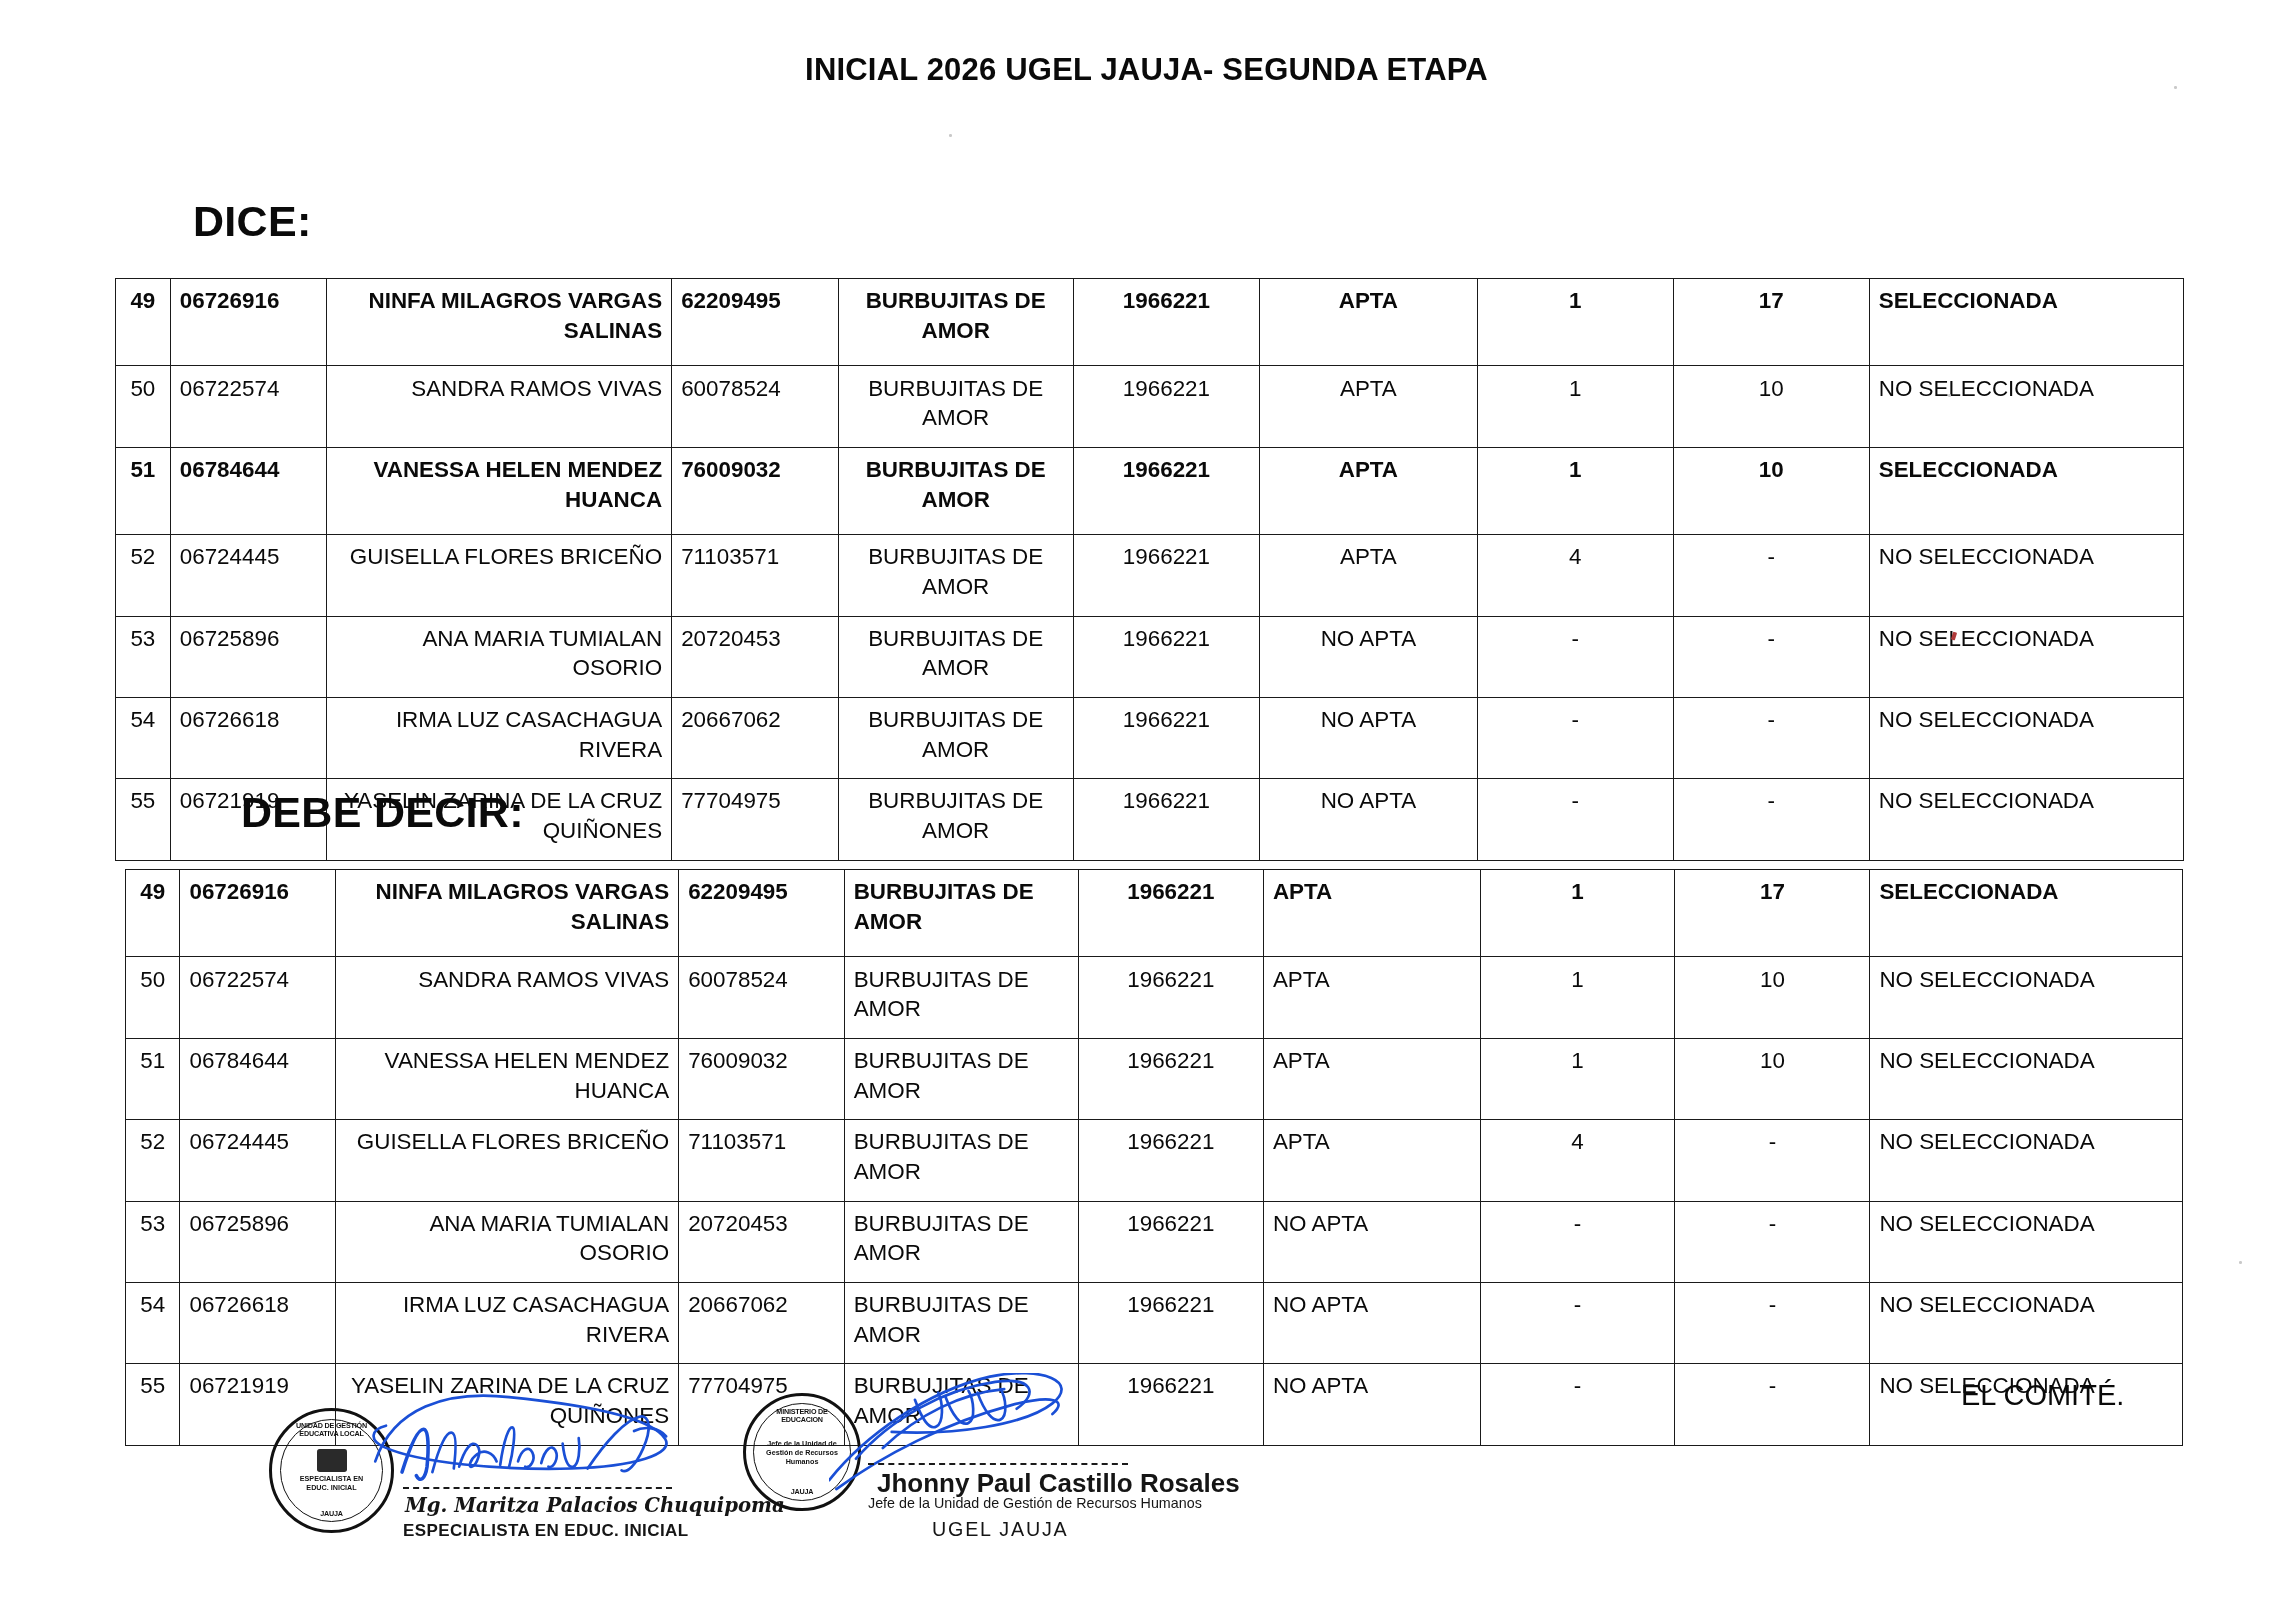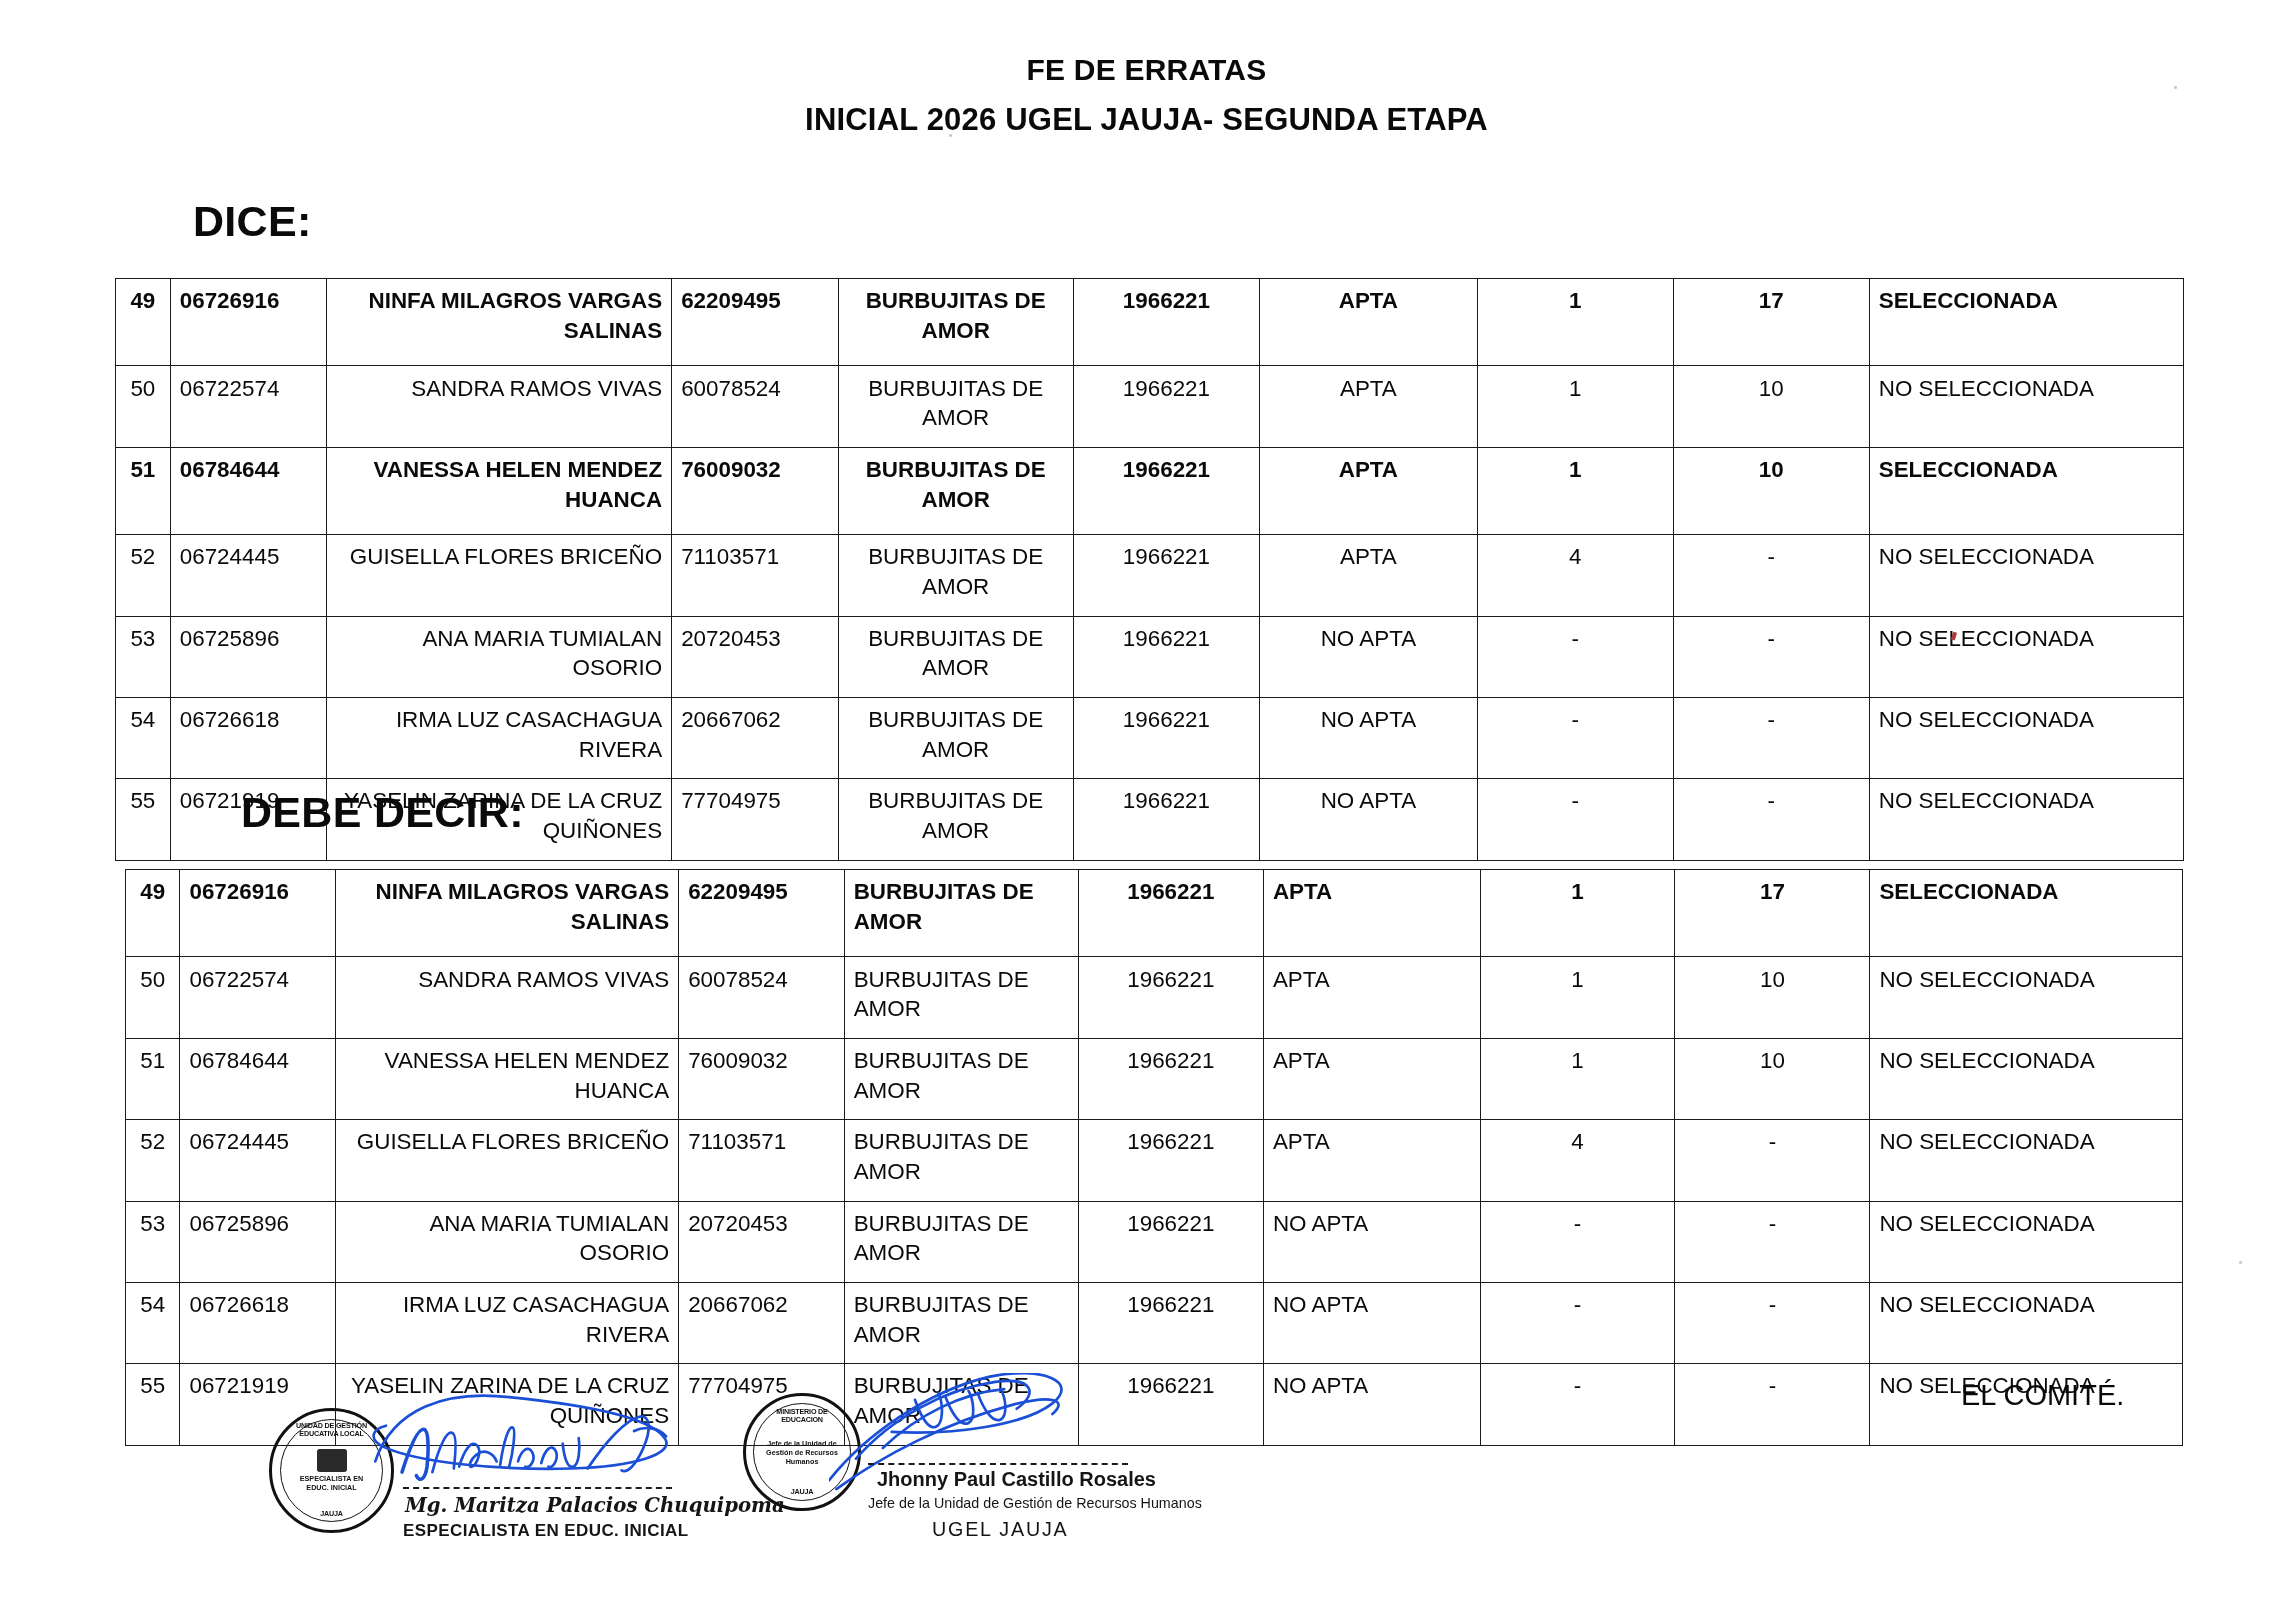--- a/index.html
+++ b/index.html
@@ -228,39 +228,38 @@
   }
   .sig-org {
     position: absolute;
     font-size: 19.7px;
     letter-spacing: 1.8px;
     color: #151515;
     white-space: nowrap;
   }
   #sig-name-1 { top: 97px; left: 136px; }
   #sig-role-1 { top: 124px; left: 134px; font-size: 17px; letter-spacing: 0.4px; }
-  #sig-name-2 { top: 84px; left: 134px; font-style: normal; font-family:"Liberation Sans", sans-serif; font-size: 20px; }
+  #sig-name-2 { top: 84px; left: 134px; font-style: normal; font-family:"Liberation Sans", sans-serif; font-size: 26px; }
   #sig-role-2 { top: 111px; left: 125px; font-size: 14.3px; font-weight: normal; }
   #sig-org-2  { top: 134px; left: 189px; }
 
   .speck {
     position: absolute;
     background: #c9c9c9;
     width: 2.7px; height: 2.7px;
     border-radius: 50%;
   }
   .speck.red { background: #b03a3a; width: 3.6px; height: 8px; border-radius: 0.9px; transform: rotate(18deg); }
 </style>
 </head>
 <body>
 
 <div class="page">
 
   <div class="doc-header">
-    <div class="line">FE DE ERRATAS</div>
     <div class="line title-main">INICIAL 2026 UGEL JAUJA- SEGUNDA ETAPA</div>
   </div>
 
   <div class="section-label" id="label-dice">DICE:</div>
 
   <table class="errata-table" id="table-dice">
     <colgroup>
       <col class="c-num">
         <col class="c-code">
         <col class="c-name">

